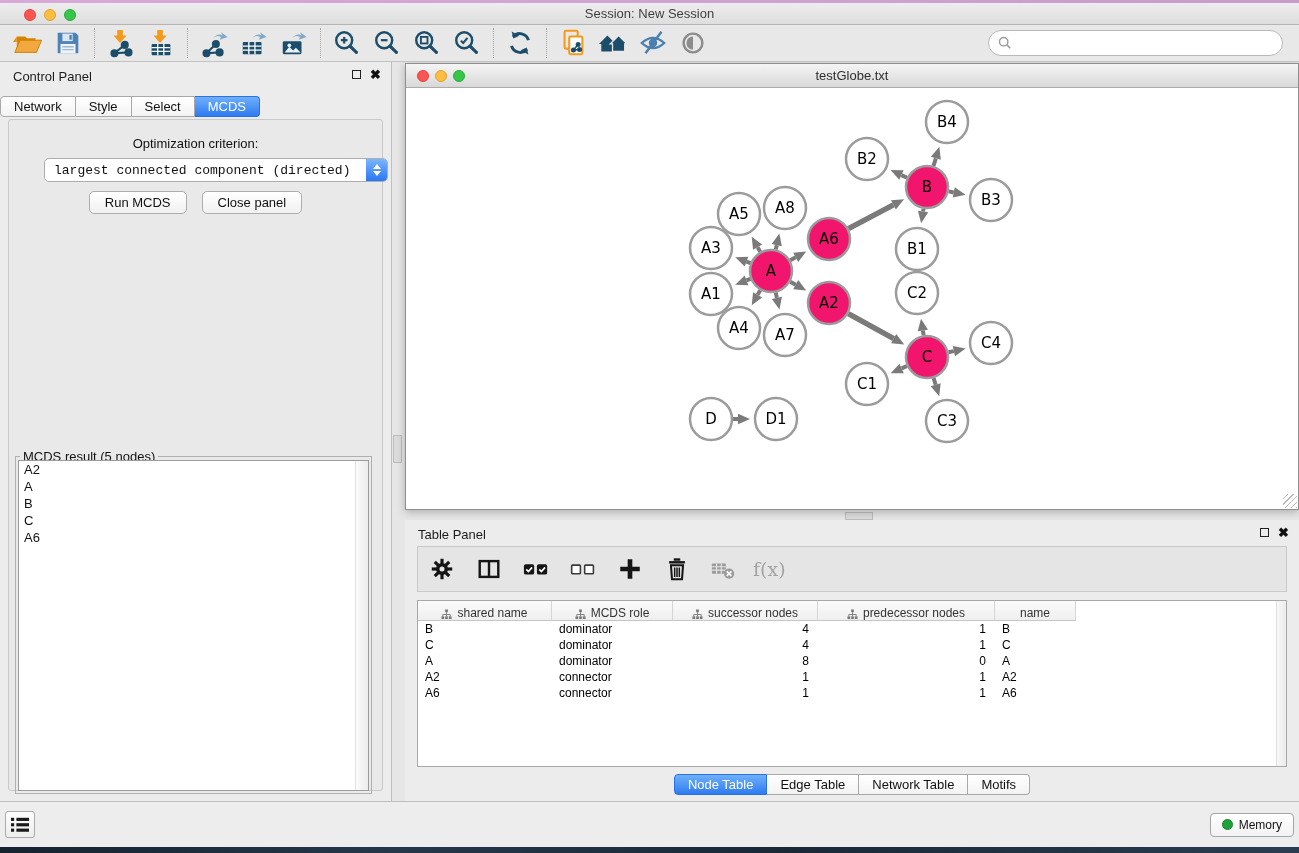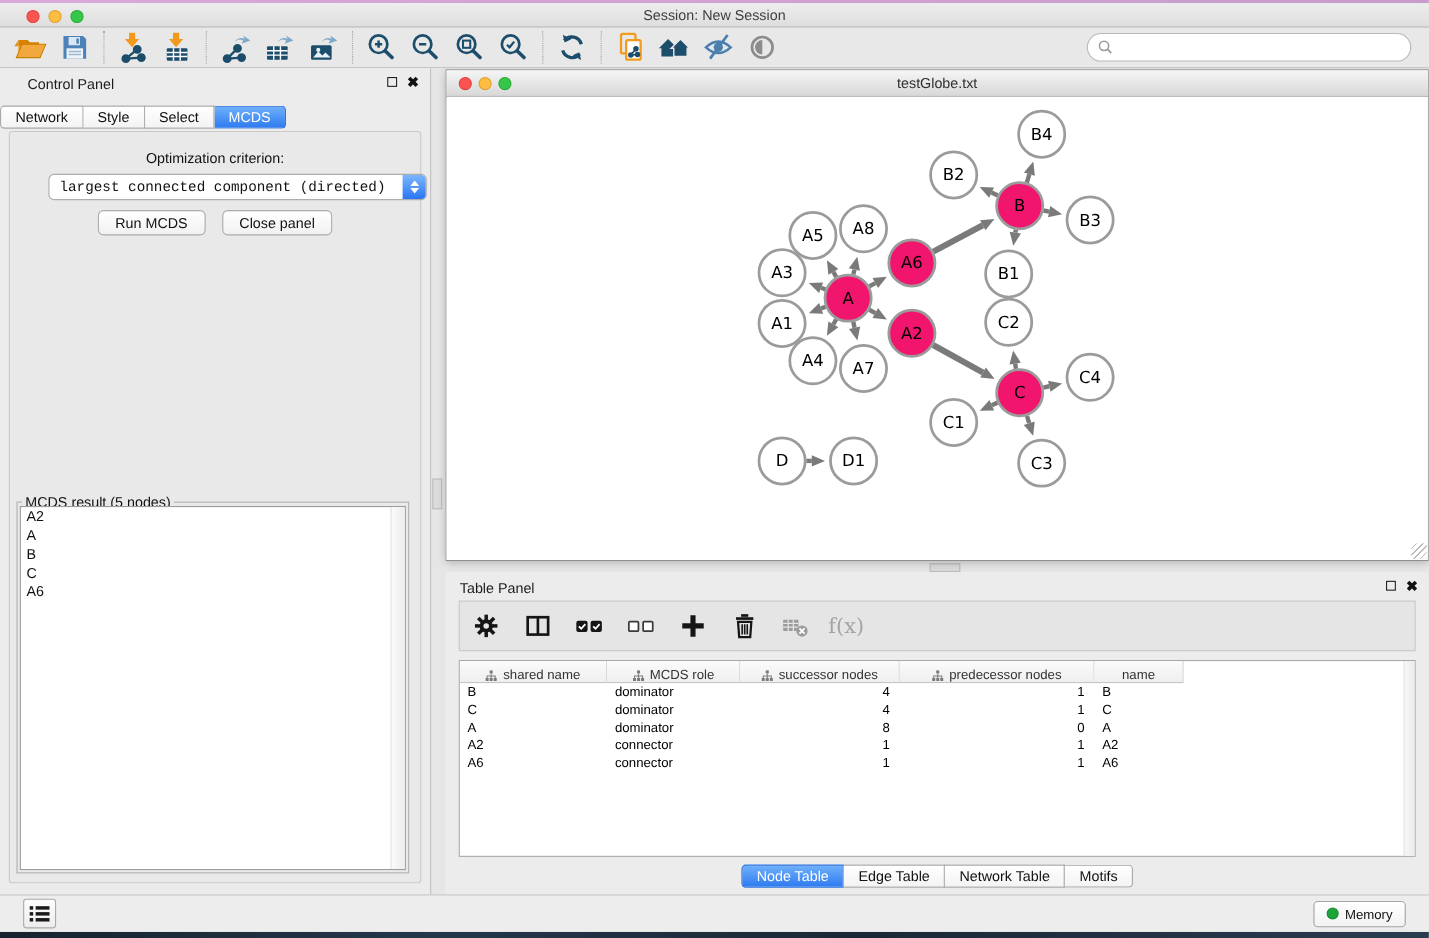--- a/index.html
+++ b/index.html
@@ -23,21 +23,21 @@
   .toolbar { height:37px; flex:0 0 auto; background:#E8E8E8; border-bottom:1px solid #C2C2C2; display:flex; align-items:center; padding:0 8px; }
   .tb-btn { width:40px; height:32px; display:flex; align-items:center; justify-content:center; background:none; border:none; }
   .tb-sep { width:1px; height:30px; border-left:1px dotted #A5A5A5; margin:0 6px; }
   .search-wrap { margin-left:auto; margin-right:8px; width:295px; height:26px; background:#fff; border:1px solid #B9B9B9; border-radius:13px; display:flex; align-items:center; padding:0 9px; gap:5px; }
   .search-wrap input { border:none; outline:none; flex:1; font-size:13px; background:transparent; color:#333; }
 
   
   .main { position:relative; flex:1; background:#E6E6E6; overflow:hidden; }
 
   
-  .control-panel { position:absolute; left:0; top:0; bottom:0; width:392px; background:#ECECEC; border-right:1px solid #C0C0C0;padding-left:12px; }
+  .control-panel { position:absolute; left:0; top:0; bottom:0; width:392px; background:#ECECEC; border-right:1px solid #C0C0C0; }
   .panel-header { position:relative; height:28px; }
   .panel-header .ph-title { position:absolute; left:13px; top:7px; font-size:13px; color:#1c1c1c; }
   .ph-icons { position:absolute; right:10px; top:7px; display:flex; gap:9px; align-items:center; }
   .float-box { width:9px; height:9px; border:1.6px solid #222; display:inline-block; }
   .close-x { font-size:13px; font-weight:bold; color:#111; line-height:11px; }
 
   .seg { display:flex; }
   .seg .tab { background:linear-gradient(#FFFFFF,#F3F3F3); border:1px solid #A9A9A9; border-left:none; padding:0 13px; font-size:13px; color:#111; height:21px; line-height:20px; }
   .seg .tab:first-child { border-left:1px solid #A9A9A9; border-radius:4px 0 0 4px; }
   .seg .tab:last-child { border-radius:0 4px 4px 0; }
@@ -82,21 +82,21 @@
   .thead { display:flex; height:20px; }
   .th { background:linear-gradient(#FBFBFB,#EFEFEF); border-right:1px solid #D5D5D5; border-bottom:1px solid #C6C6C6; display:flex; align-items:flex-end; justify-content:center; gap:5px; font-size:12px; color:#333; flex:0 0 auto; }
   .trow { display:flex; height:16px; }
   .td { font-size:12px; color:#000; flex:0 0 auto; line-height:16px; white-space:nowrap; overflow:hidden; }
   .td.left { text-align:left; padding-left:7px; }
   .td.right { text-align:right; padding-right:9px; }
   .tp-scroll { position:absolute; right:0; top:0; bottom:0; width:10px; background:linear-gradient(to right,#F7F7F7,#EBEBEB); border-left:1px solid #E0E0E0; }
   .tp-tabs { position:absolute; bottom:6px; left:0; width:100%; display:flex; justify-content:center; }
 
   
-  .statusbar { height:34px; flex:0 0 auto; background:#EDEDED; border-top:1px solid #BDBDBD; display:flex; align-items:center; padding:0 21px; }
+  .statusbar { height:46px; flex:0 0 auto; background:#EDEDED; border-top:1px solid #BDBDBD; display:flex; align-items:center; padding:0 5px; }
   .list-btn { width:30px; height:27px; border:1px solid #ABABAB; border-radius:3px; background:linear-gradient(#FDFDFD,#EDEDED); display:flex; align-items:center; justify-content:center; }
   .memory-btn { margin-left:auto; height:24px; border:1px solid #A5A5A5; border-radius:4px; background:linear-gradient(#FFFFFF,#F2F2F2); display:flex; align-items:center; gap:6px; padding:0 11px; font-size:12px; color:#111; }
   .mem-dot { width:11px; height:11px; border-radius:50%; background:#1CA339; border:1px solid #158A2E; }
 </style>
 </head>
 <body>
 
 <div class="screen">
   <div class="desktop-top"></div>
   <div class="desktop-bottom"></div>

